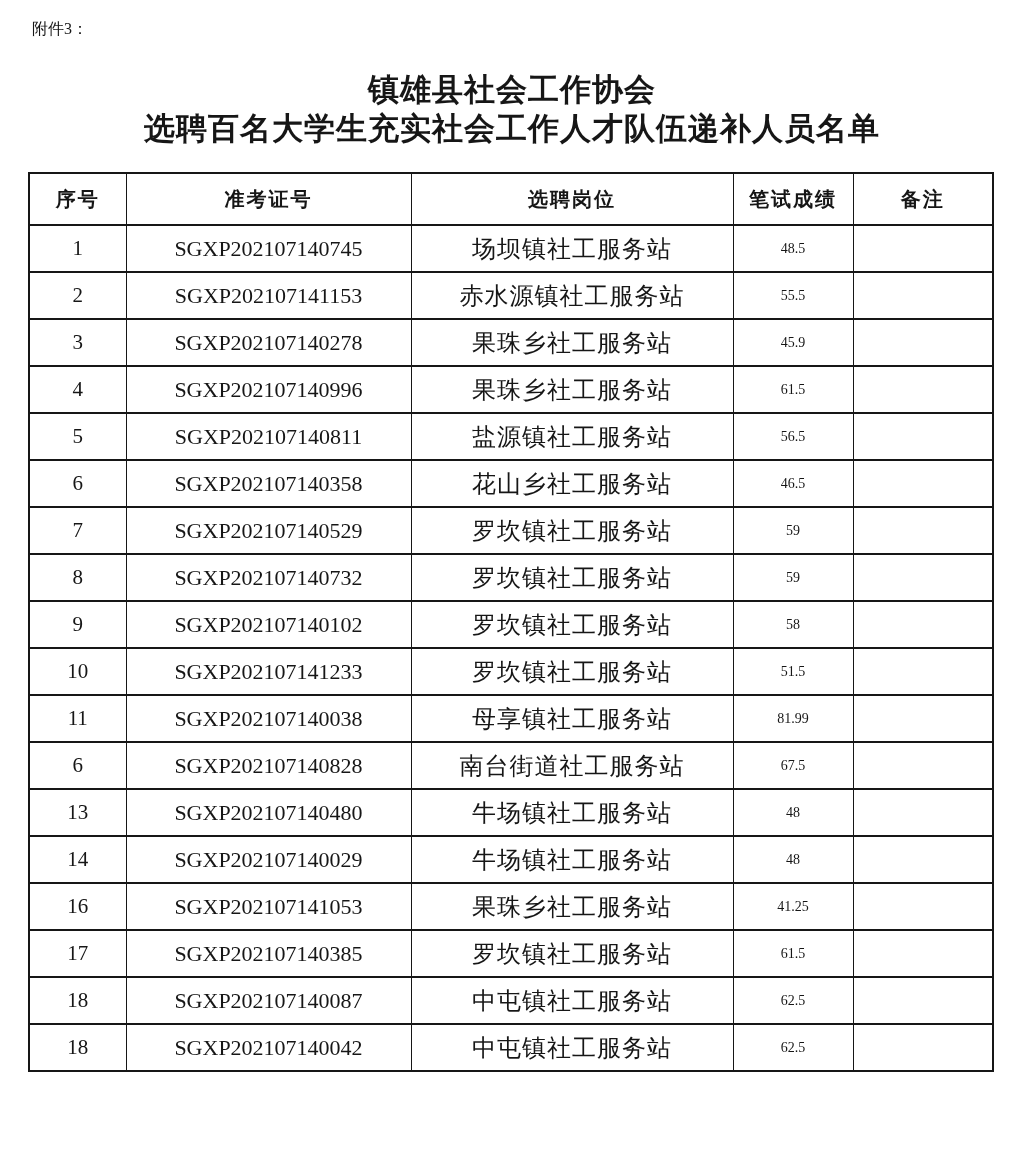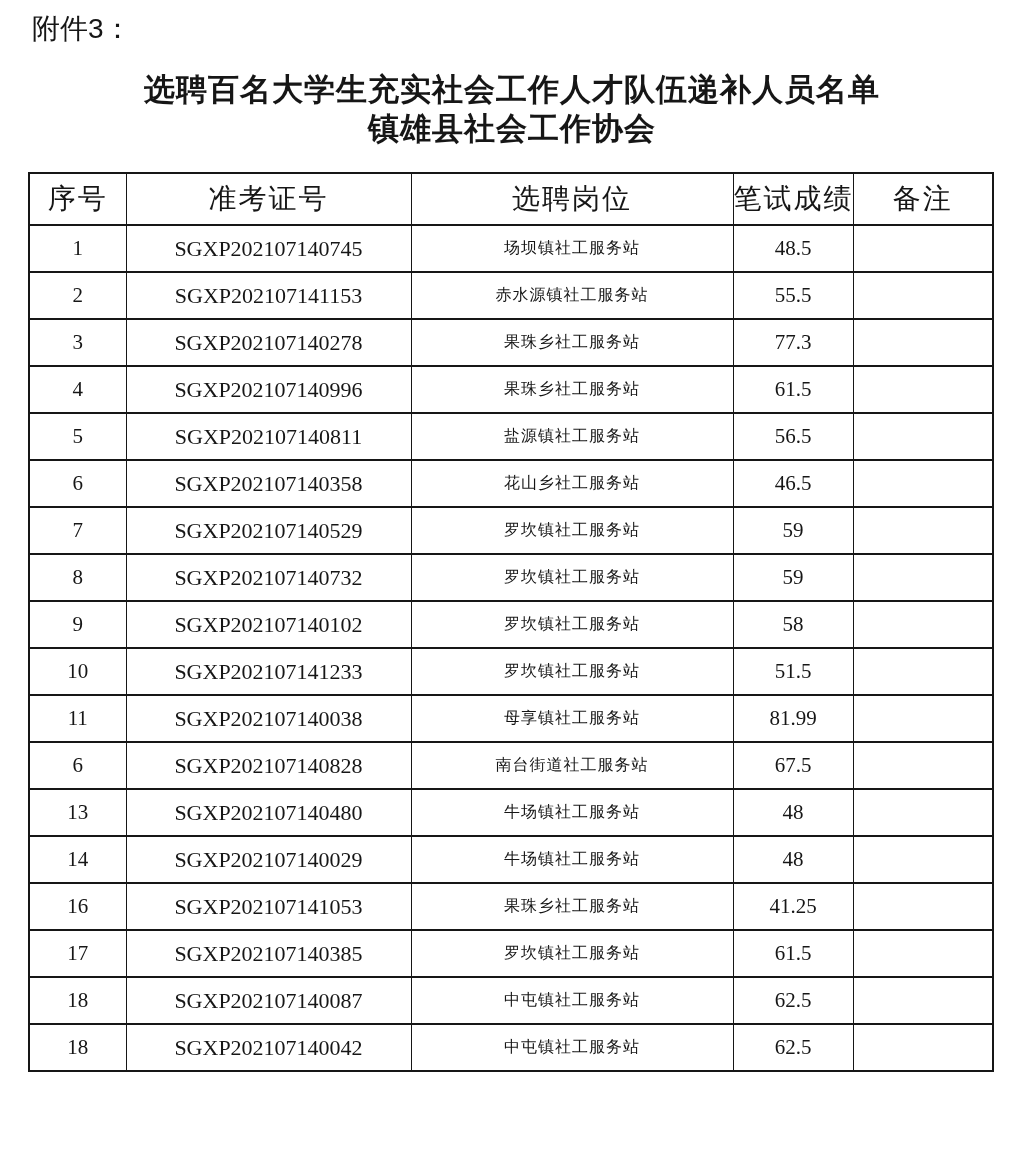--- a/index.html
+++ b/index.html
@@ -9,23 +9,23 @@
   body {
     width: 1024px;
     height: 1158px;
     background: #ffffff;
     color: #161616;
     font-family: "Liberation Serif", serif;
     overflow: hidden;
   }
   .attachment-label {
     margin: 14px 0 0 32px;
-    font-size: 28px;
+    font-size: 16px;
     line-height: 30px;
-    font-family: Liberation Sans, sans-serif;
+    font-family: Liberation Serif, serif;
   }
   .title-block {
     margin-top: 26px;
     text-align: center;
     font-family: "Liberation Sans", sans-serif;
     font-weight: bold;
   }
   .title-line {
     font-size: 31px;
     line-height: 39px;
@@ -43,41 +43,41 @@
     border-top-width: 2.5px;
     border-bottom-width: 2.5px;
     text-align: center;
     vertical-align: middle;
     padding: 0;
     overflow: hidden;
     white-space: nowrap;
   }
   table.roster th {
     height: 50px;
-    font-weight: normal;
-    font-size: 28px;
+    font-weight: bold;
+    font-size: 20px;
     letter-spacing: 2px;
   }
   table.roster td {
     height: 45px;
   }
   td.col-no     { font-size: 21px; }
   td.col-ticket { font-size: 22px; margin-left: 41px; }
-  td.col-position { font-size: 16px; letter-spacing: 1px; }
-  td.col-score  { font-size: 21px; }
+  td.col-position { font-size: 24px; letter-spacing: 1px; }
+  td.col-score  { font-size: 14px; }
   td.col-remark { font-size: 20px; }
 </style>
 </head>
 <body>
 
 <div class="attachment-label"><span>附件3：</span></div>
 
 <div class="title-block">
+  <div class="title-line">镇雄县社会工作协会</div>
   <div class="title-line">选聘百名大学生充实社会工作人才队伍递补人员名单</div>
-  <div class="title-line">镇雄县社会工作协会</div>
 </div>
 
 <table class="roster">
   <colgroup>
     <col style="width:97px">
     <col style="width:285px">
     <col style="width:322px">
     <col style="width:120px">
     <col style="width:140px">
   </colgroup>
@@ -102,21 +102,21 @@
         <td class="col-no">2</td>
         <td class="col-ticket">SGXP202107141153</td>
         <td class="col-position">赤水源镇社工服务站</td>
         <td class="col-score">55.5</td>
         <td class="col-remark"></td>
       </tr>
       <tr>
         <td class="col-no">3</td>
         <td class="col-ticket">SGXP202107140278</td>
         <td class="col-position">果珠乡社工服务站</td>
-        <td class="col-score">77.3</td>
+        <td class="col-score">45.9</td>
         <td class="col-remark"></td>
       </tr>
       <tr>
         <td class="col-no">4</td>
         <td class="col-ticket">SGXP202107140996</td>
         <td class="col-position">果珠乡社工服务站</td>
         <td class="col-score">61.5</td>
         <td class="col-remark"></td>
       </tr>
       <tr>

